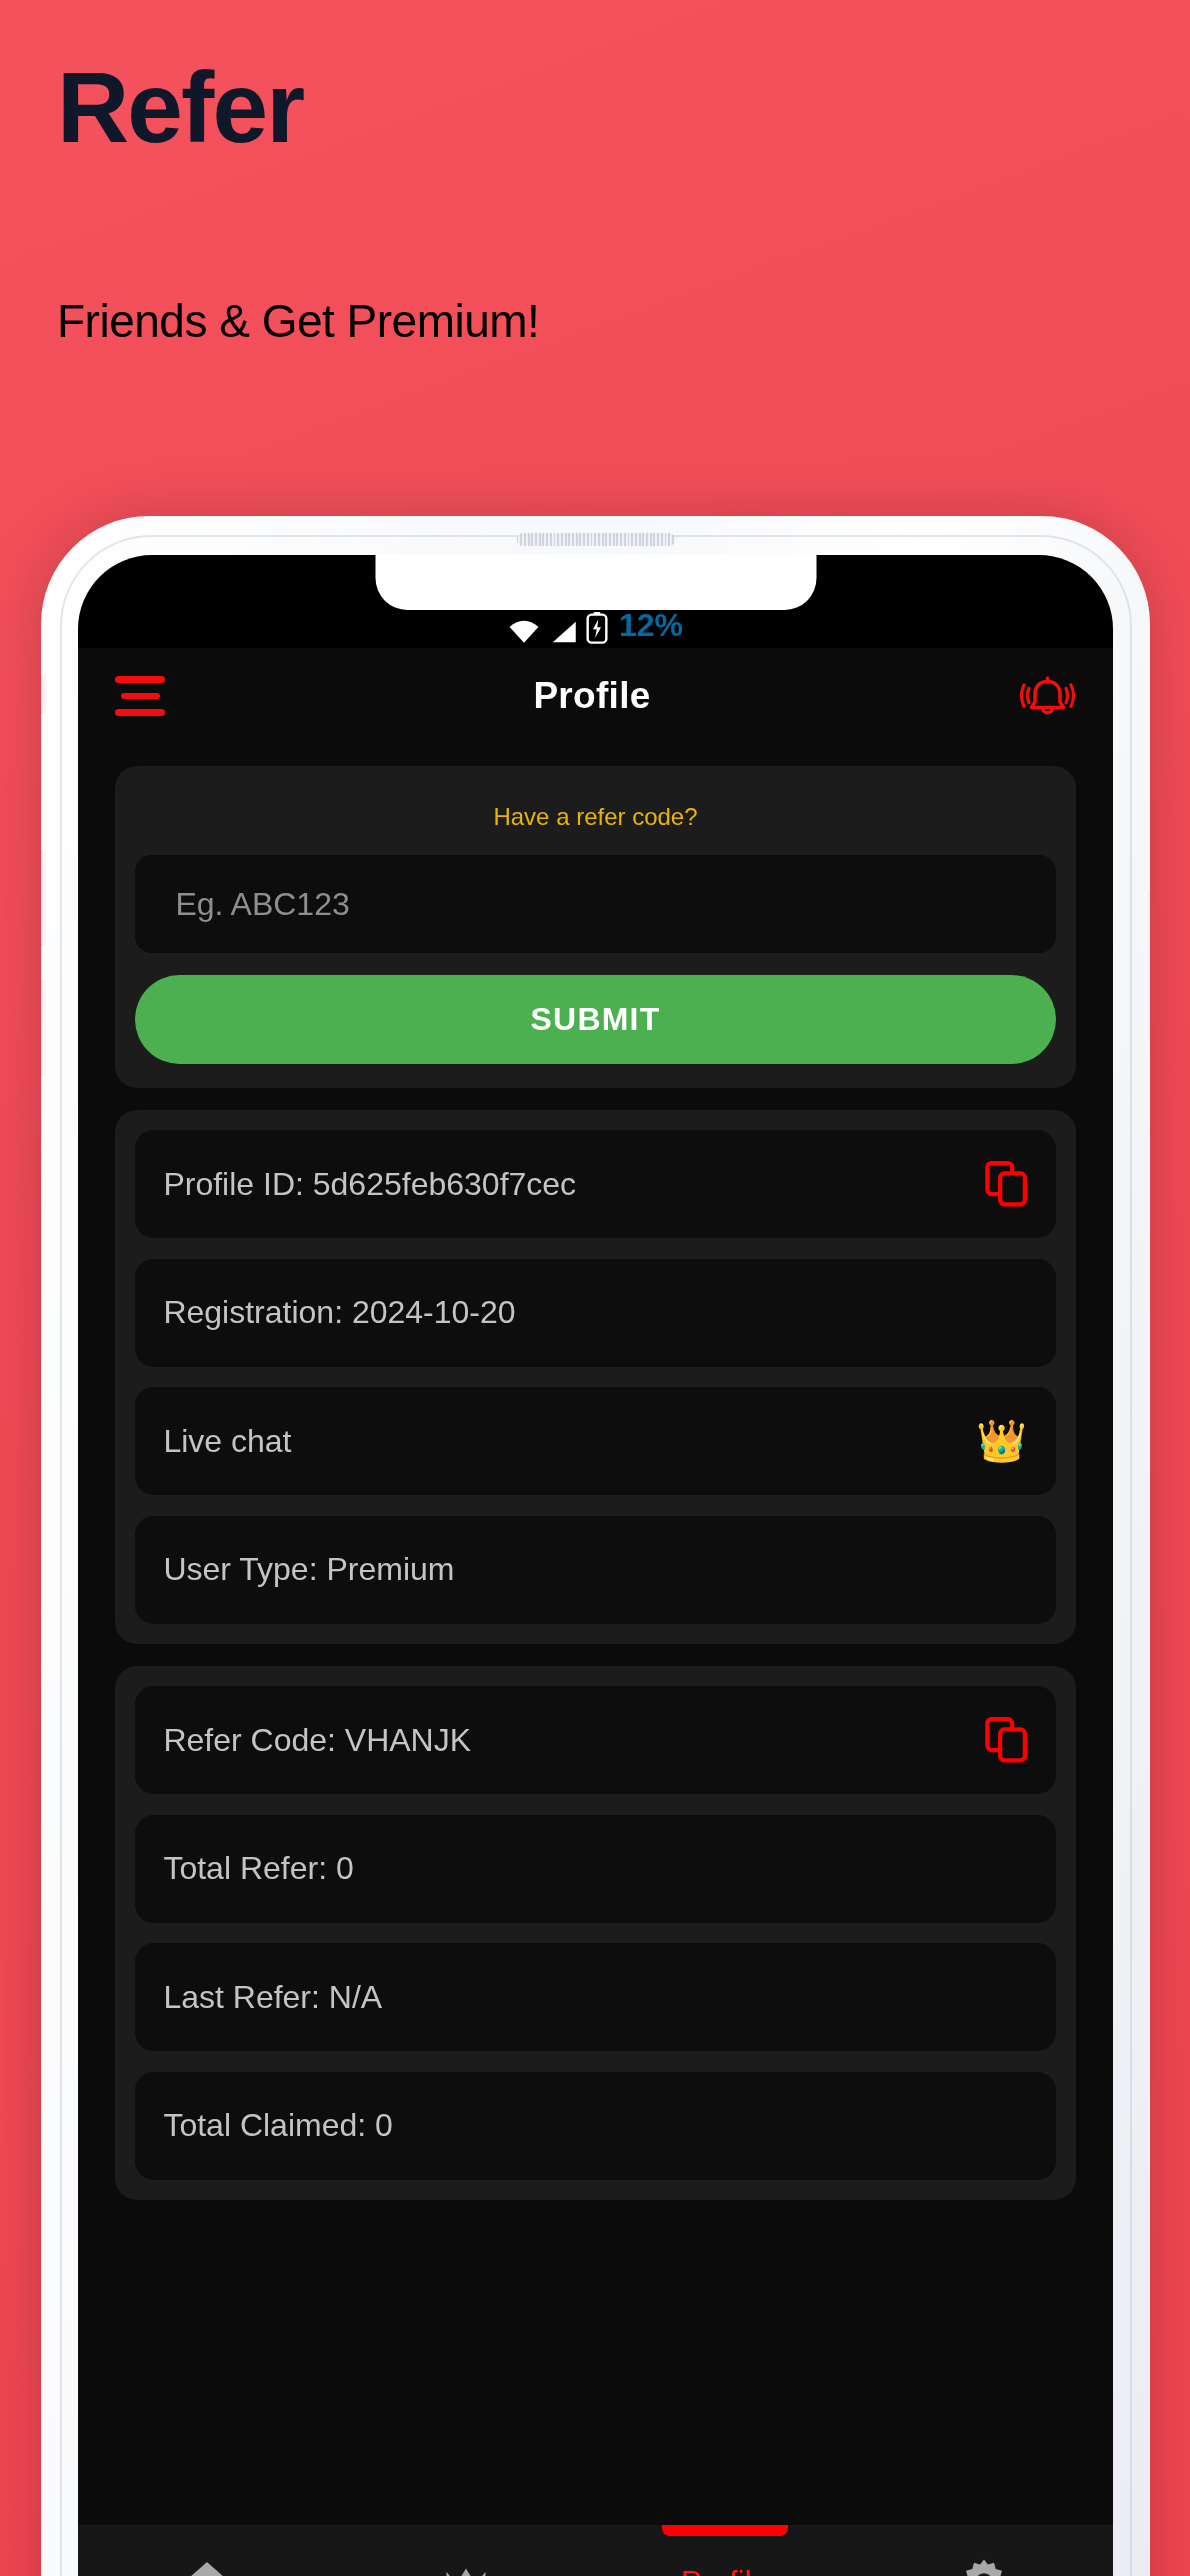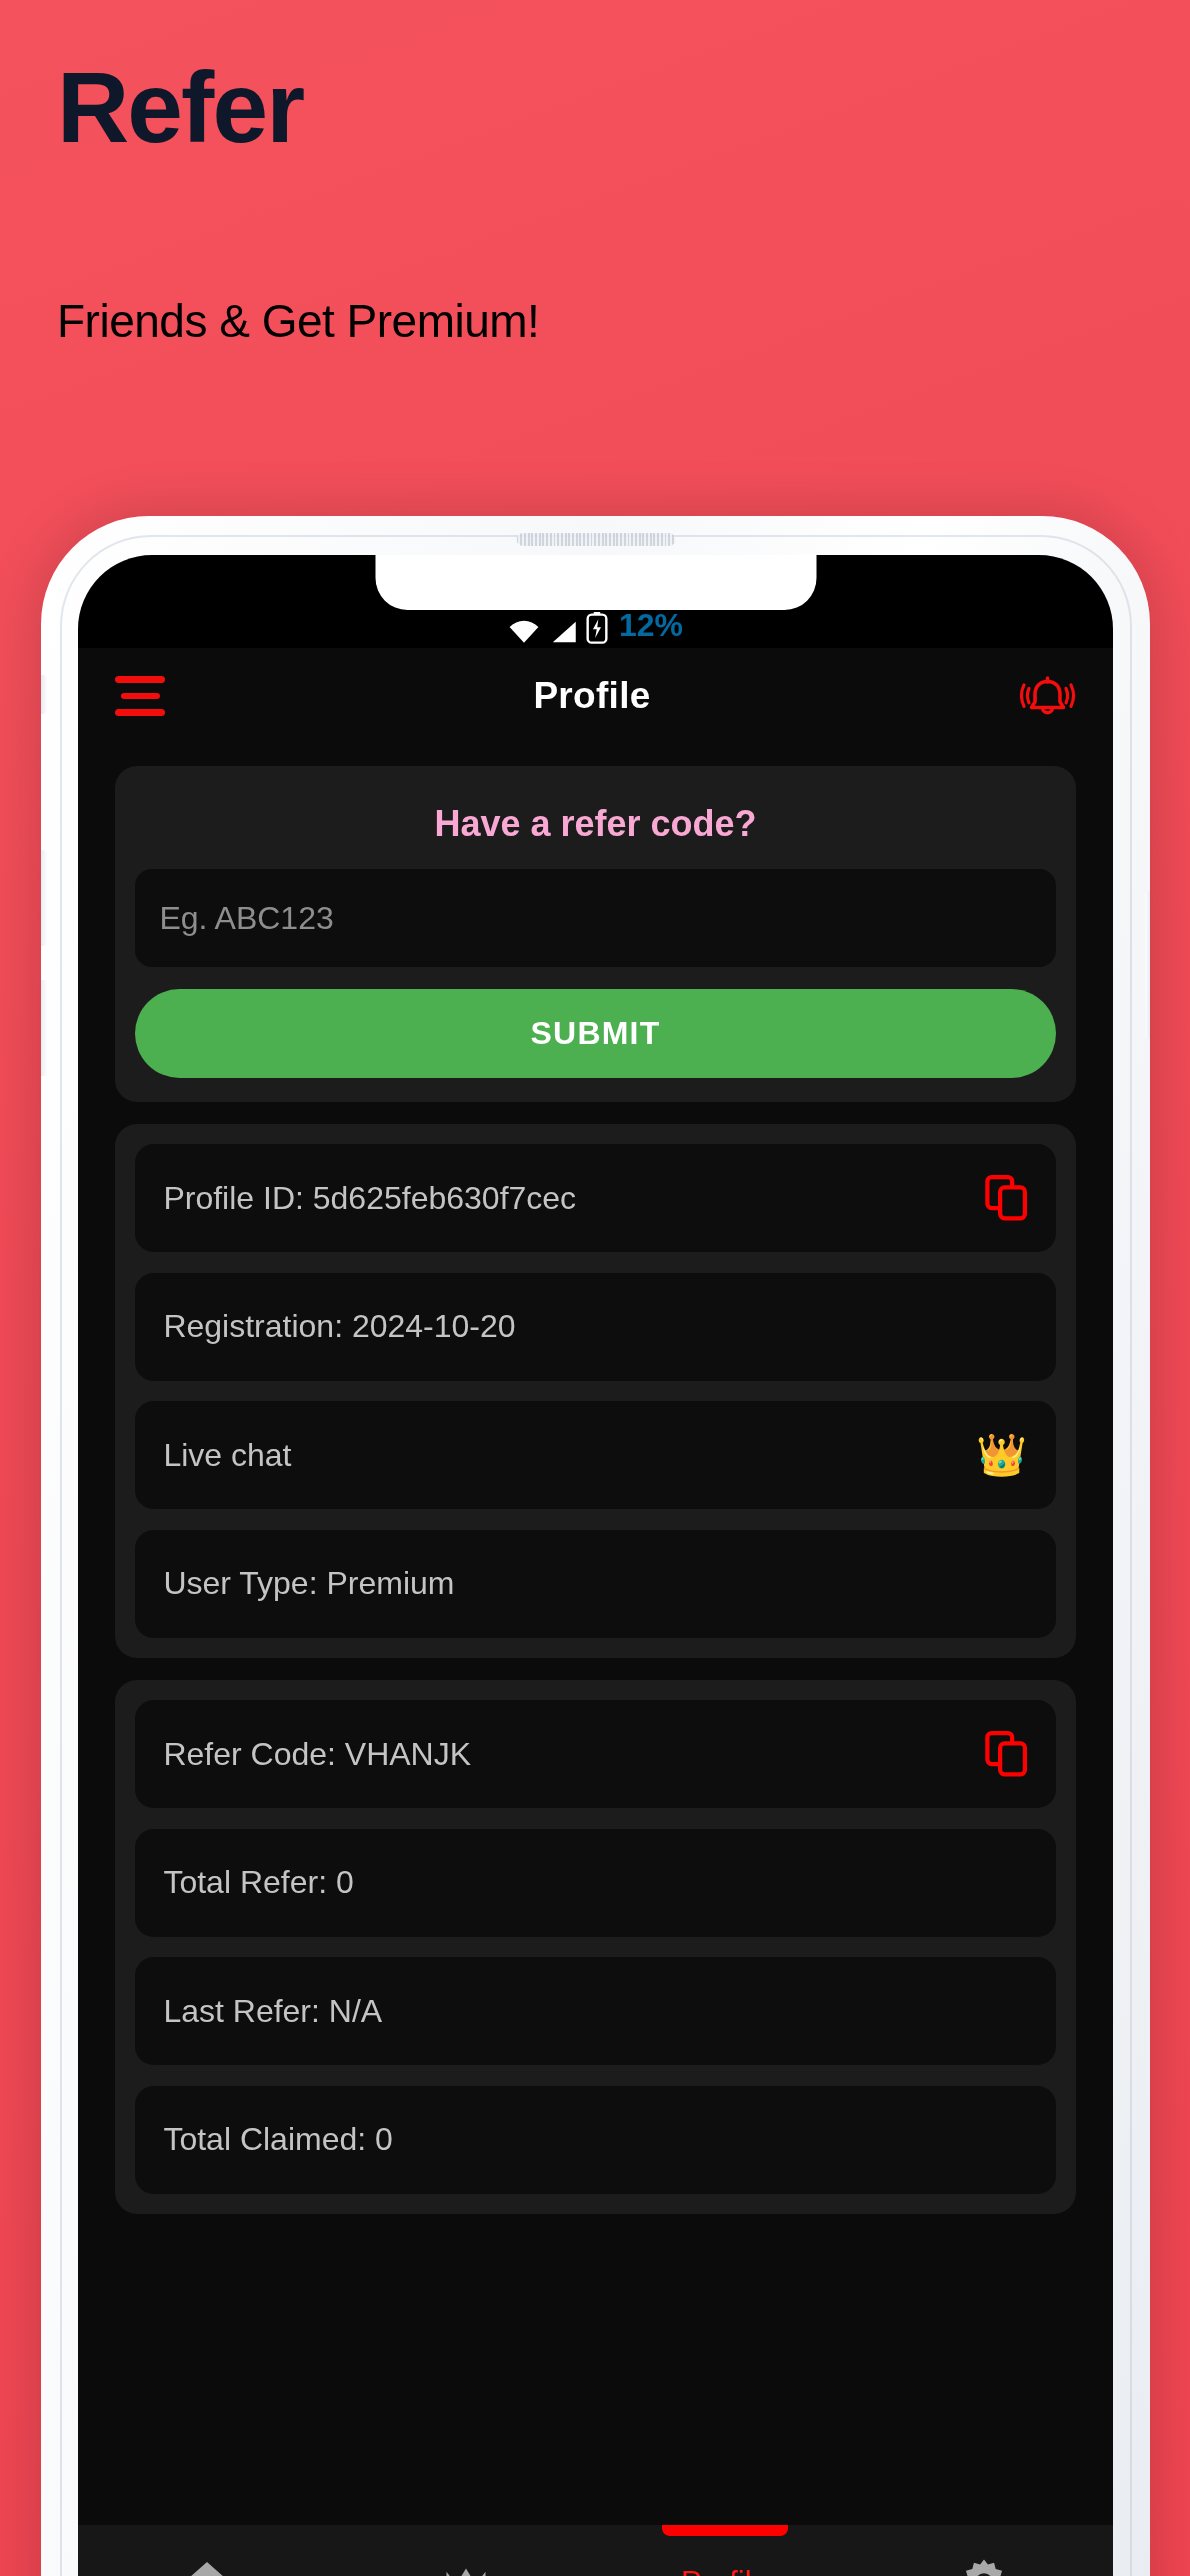--- a/index.html
+++ b/index.html
@@ -95,26 +95,26 @@
   .content{
     position:absolute;left:0;top:189px;width:100%;bottom:115px;
     background:#0b0b0b;overflow:hidden;padding:0 0 0 0;
   }
   .card{
     margin:22px 37px 0 37px;background:#1c1c1c;border-radius:22px;
     padding:20.4px;box-sizing:border-box;
   }
   .card.refer-card{padding:16.7px 20.4px 24px 20.4px;}
   .card-heading{
-    text-align:center;color:#f9a8d4;font-size:36px;font-weight:700;
+    text-align:center;color:#eab308;font-size:24px;font-weight:400;
     padding:20.4px 0 24px 0;
   }
   .input-field{
     background:#0d0d0d;border-radius:16.7px;height:98px;
-    display:flex;align-items:center;padding:0 24px;box-sizing:border-box;
+    display:flex;align-items:center;padding:0 40px;box-sizing:border-box;
     color:#8e8e8e;font-size:32px;
   }
   .submit-btn{
     margin-top:22px;height:89px;border-radius:45px;background:#4caf50;
     display:flex;align-items:center;justify-content:center;
     color:#ffffff;font-size:32px;font-weight:700;letter-spacing:1.2px;
     cursor:pointer;border:none;width:100%;font-family:"Liberation Sans",sans-serif;
   }
   .row{
     background:#0d0d0d;border-radius:18.5px;min-height:108px;

